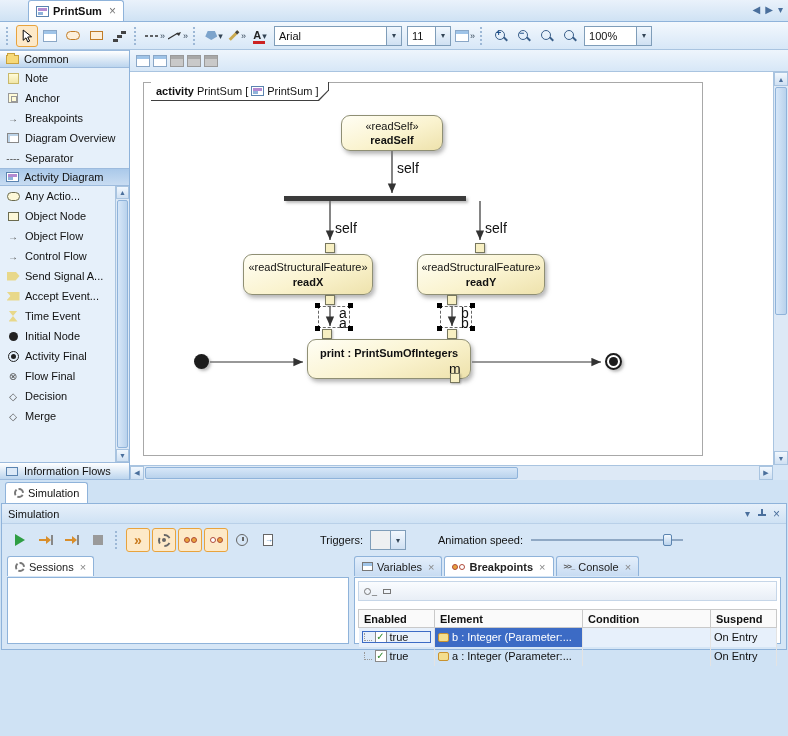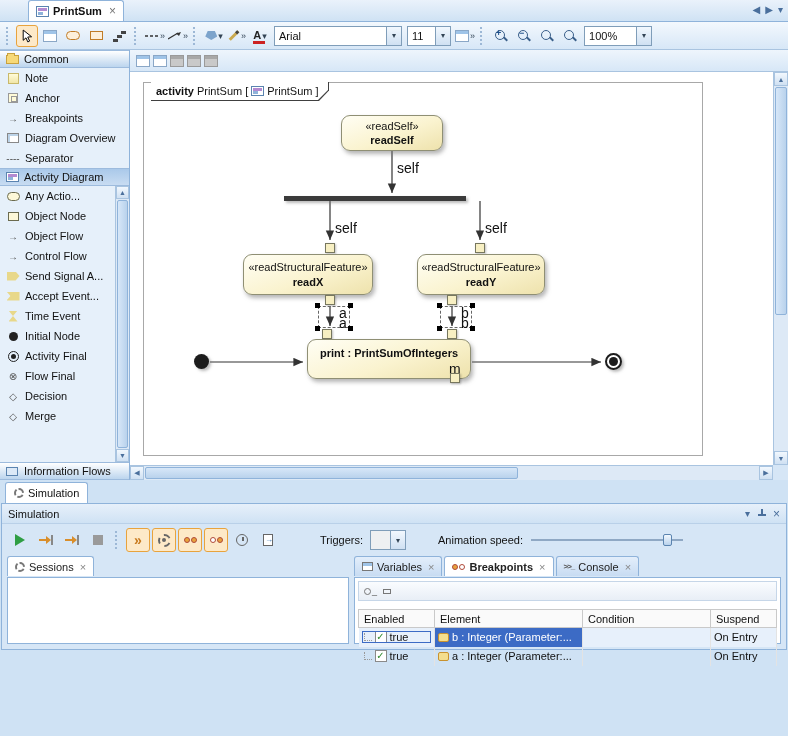--- a/index.html
+++ b/index.html
@@ -132,21 +132,21 @@
 .pane-tabs{flex:0 0 21px;display:flex;gap:2px}
 .ptab{height:20px;display:flex;align-items:center;gap:4px;padding:0 7px;border:1px solid #8fb3da;border-bottom:none;border-radius:3px 3px 0 0;background:linear-gradient(#e3eefb,#c8dcf2);color:#222}
 .ptab.active{background:#fff}
 .ptab .x{color:#888;font-size:11px;margin-left:2px}
 .pane-box{flex:1;background:#fff;border:1px solid #8fb3da;display:flex;flex-direction:column;min-height:0}
 .mini-bar{flex:0 0 20px;margin:3px;background:linear-gradient(#fafcff,#e8eef6);border:1px solid #c6d6e8;display:flex;align-items:center;gap:6px;padding:0 5px}
 .mico{display:flex;align-items:center;gap:1px;color:#555;font-size:9px}
 .mico .cir{width:7px;height:7px;border-radius:50%;border:1px solid #777}
 .mico .bar{width:8px;height:5px;border:1px solid #777}
 .bp-table{width:calc(100% - 6px);margin:5px 3px 0 3px;border-collapse:collapse;table-layout:fixed;font-size:11px}
-.bp-table th{font-weight:normal;text-align:left;background:#fafafa;border:1px solid #c9c9c9;border-top:1px solid #c9c9c9;padding:2px 5px;height:18px}
+.bp-table th{font-weight:bold;text-align:left;background:#fafafa;border:1px solid #c9c9c9;border-top:1px solid #c9c9c9;padding:2px 5px;height:18px}
 .bp-table td{height:19px;padding:0 3px;border-right:1px solid #e3e3e3;white-space:nowrap;overflow:hidden}
 .row-sel td{background:#e7f0fb}
 .c-en{display:flex;align-items:center;gap:3px;border:0}
 .row-sel .c-en{outline:1px solid #3c6bc5;outline-offset:-1px}
 .sel-cell{background:#3c6bc5 !important;color:#fff}
 .elbow{width:8px;height:8px;border-left:1px dotted #999;border-bottom:1px dotted #999;margin-left:2px}
 .cb{width:12px;height:12px;background:#fff;border:1px solid #8a8a8a;display:flex;align-items:center;justify-content:center}
 .cbmark{color:#2e8b2e;font-size:10px;font-weight:bold;line-height:1}
 .pin-ico{width:11px;height:9px;background:#f4de8e;border:1px solid #c8922f;border-radius:2px;display:inline-block;vertical-align:-1px;margin-right:3px}
 .gridico{width:11px;height:9px;border:1px solid #777;background:linear-gradient(#9fc4e8,#9fc4e8) 0 0/100% 3px no-repeat,#fff}

